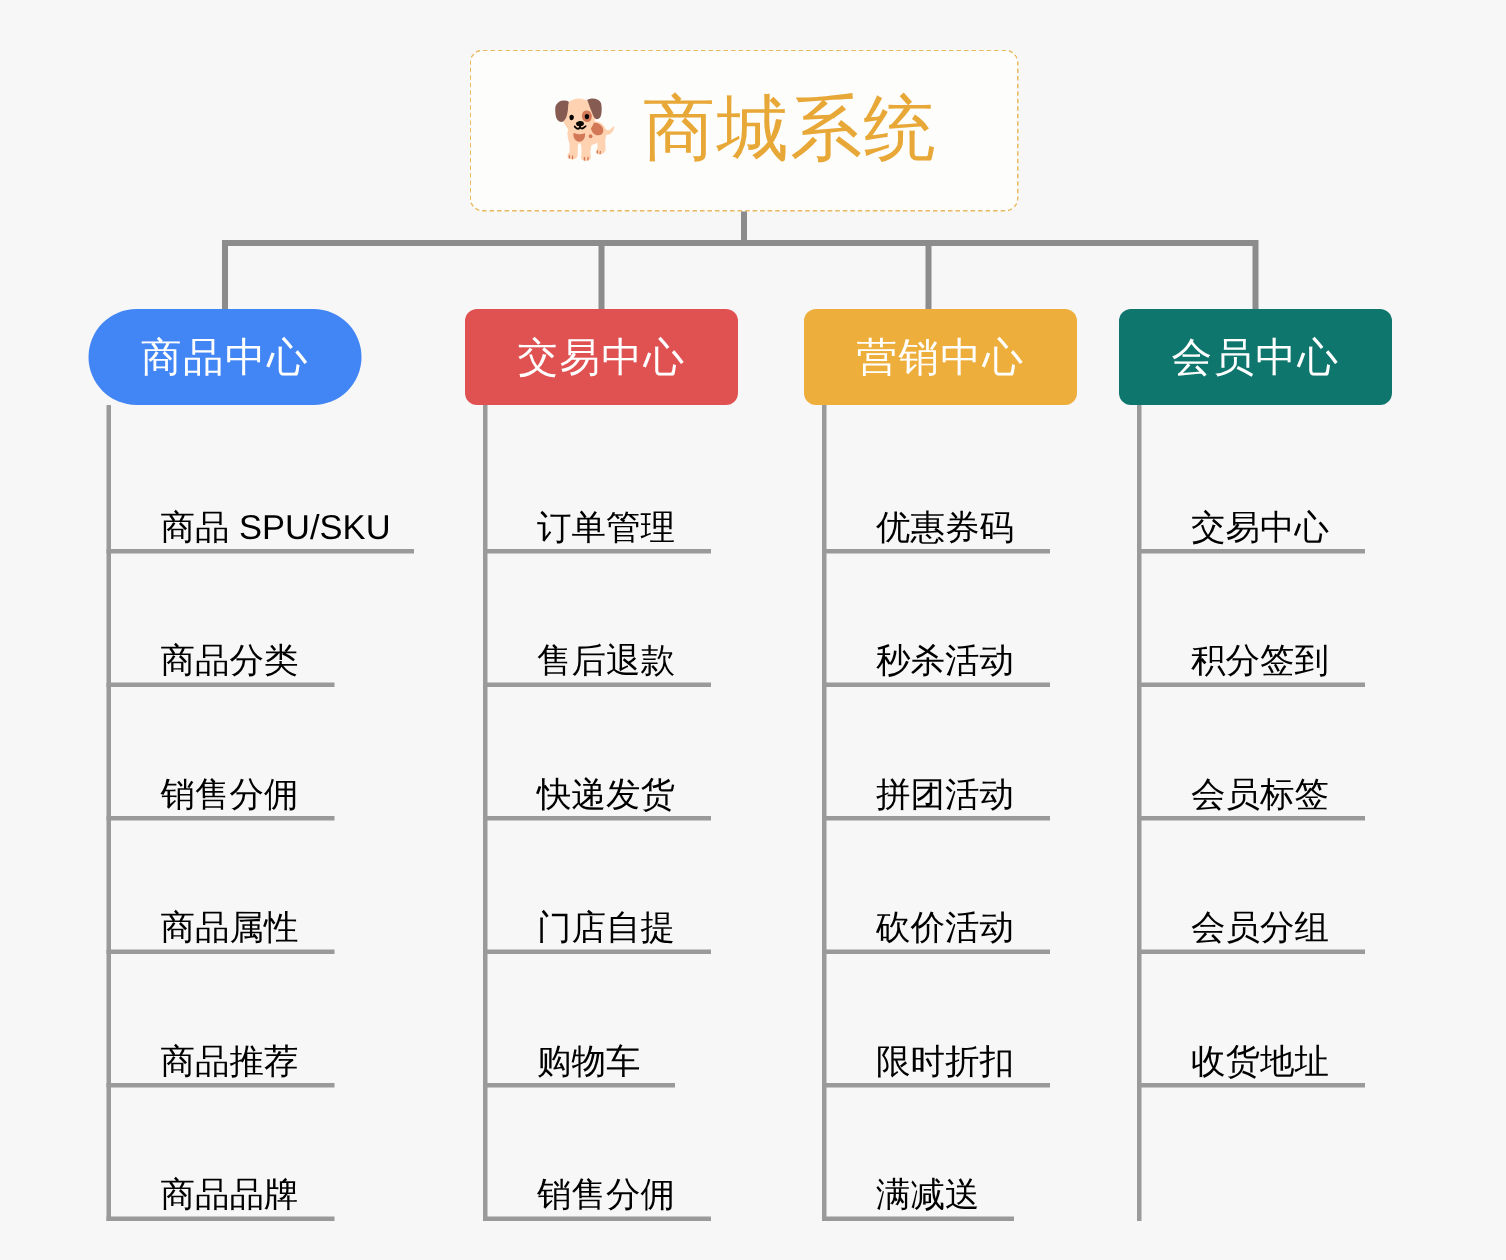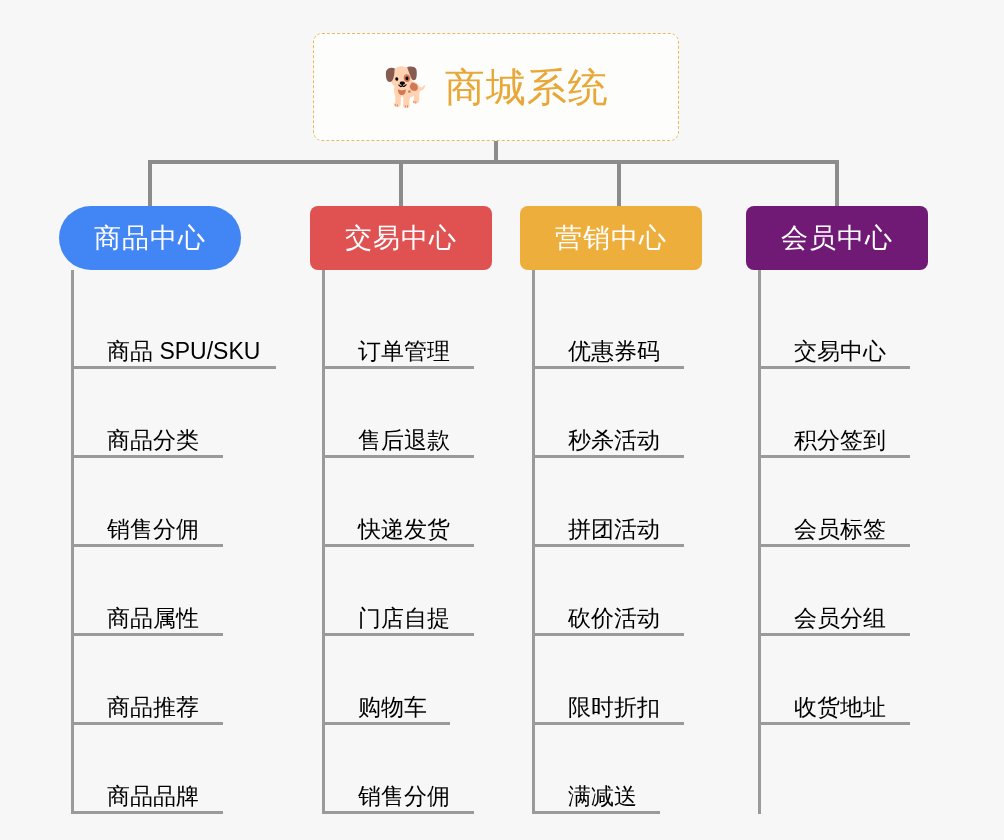--- a/index.html
+++ b/index.html
@@ -34,21 +34,21 @@
     align-items: center;
     justify-content: center;
     gap: 14px;
   }
   .root-emoji {
     font-size: 38px;
     line-height: 1;
     display: block;
   }
   .root-title {
-    font-size: 40px;
+    font-size: 48px;
     color: #e8a838;
     letter-spacing: 1px;
     line-height: 1;
     white-space: nowrap;
   }
 
   
   .trunk-stem {
     position: absolute;
     left: 494px;
@@ -202,21 +202,21 @@
           <div class="leaf-item">
             <span class="leaf-label">购物车</span>
             <div class="leaf-rule" style="width: 128px; background: rgb(154, 154, 154);"></div>
           </div>
           <div class="leaf-item">
             <span class="leaf-label">销售分佣</span>
             <div class="leaf-rule" style="width: 152px; background: rgb(154, 154, 154);"></div>
           </div>
         </div>
       </div>
-      <div class="column" style="left: 520px; width: 182px;">
+      <div class="column" style="left: 536px; width: 182px;">
         <div class="branch-header" style="background: rgb(237, 174, 60);">营销中心</div>
         <div class="leaf-list">
           <div class="leaf-spine" style="background: rgb(154, 154, 154); height: 544px;"></div>
           <div class="leaf-item">
             <span class="leaf-label">优惠券码</span>
             <div class="leaf-rule" style="width: 152px; background: rgb(154, 154, 154);"></div>
           </div>
           <div class="leaf-item">
             <span class="leaf-label">秒杀活动</span>
             <div class="leaf-rule" style="width: 152px; background: rgb(154, 154, 154);"></div>
@@ -233,21 +233,21 @@
             <span class="leaf-label">限时折扣</span>
             <div class="leaf-rule" style="width: 152px; background: rgb(154, 154, 154);"></div>
           </div>
           <div class="leaf-item">
             <span class="leaf-label">满减送</span>
             <div class="leaf-rule" style="width: 128px; background: rgb(154, 154, 154);"></div>
           </div>
         </div>
       </div>
       <div class="column" style="left: 746px; width: 182px;">
-        <div class="branch-header" style="background: #701a75;">会员中心</div>
+        <div class="branch-header" style="background: #0f766e;">会员中心</div>
         <div class="leaf-list">
           <div class="leaf-spine" style="background: rgb(154, 154, 154); height: 544px;"></div>
           <div class="leaf-item">
             <span class="leaf-label">交易中心</span>
             <div class="leaf-rule" style="width: 152px; background: rgb(154, 154, 154);"></div>
           </div>
           <div class="leaf-item">
             <span class="leaf-label">积分签到</span>
             <div class="leaf-rule" style="width: 152px; background: rgb(154, 154, 154);"></div>
           </div>

